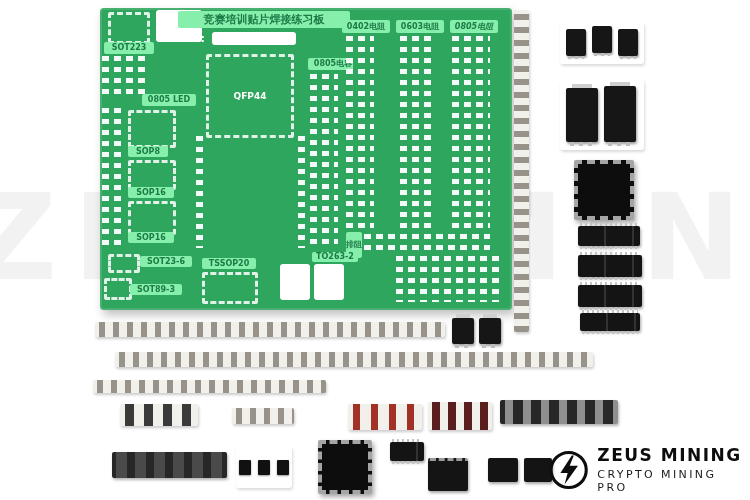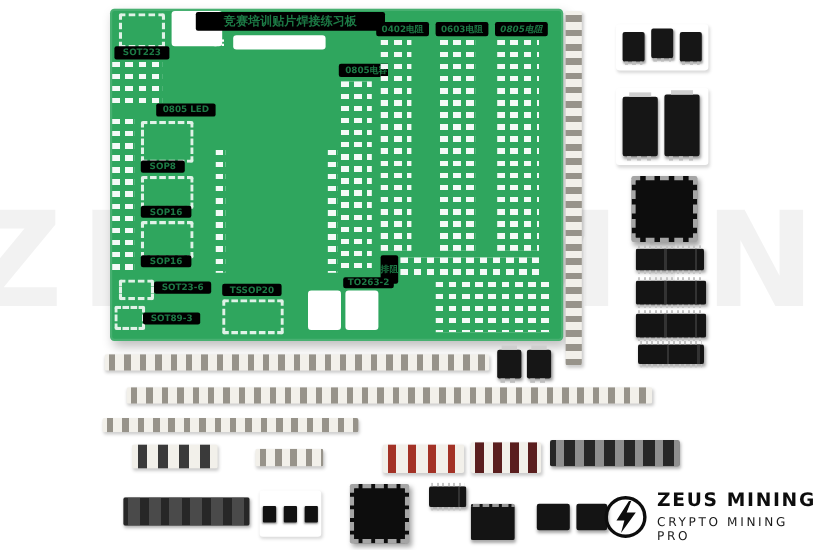--- a/index.html
+++ b/index.html
@@ -7,21 +7,21 @@
           font-family:"DejaVu Sans","Liberation Sans",sans-serif;}
   .abs{position:absolute;}
 
   
   .watermark{position:absolute;left:-30px;top:168px;font-size:120px;font-weight:bold;
              letter-spacing:16px;color:rgba(70,70,70,0.07);white-space:nowrap;z-index:0;}
 
   
   .pcb{background:#2fa65e;border-radius:4px;z-index:2;
        box-shadow:3px 5px 10px rgba(0,0,0,.25), inset 0 0 0 2px rgba(255,255,255,.12);}
-  .silk-box{background:#000000;border-radius:2px;color:#1c7a45;font-weight:bold;
+  .silk-box{background:#86efac;border-radius:2px;color:#1c7a45;font-weight:bold;
             display:flex;align-items:center;justify-content:center;text-align:center;line-height:1;}
   .silk-text{color:#fff;font-weight:bold;}
   .white-box{background:#fff;border-radius:3px;}
   .footprint{border:3px dashed rgba(255,255,255,.85);border-radius:2px;
              display:flex;align-items:center;justify-content:center;}
   .fp-label{color:#fff;font-weight:bold;font-size:9px;}
   .pad-field{background-image:
       repeating-linear-gradient(90deg, rgba(47,166,94,0) 0 7px, #2fa65e 7px 12px),
       repeating-linear-gradient(180deg, rgba(255,255,255,.95) 0 5px, rgba(255,255,255,0) 5px 11px);}
 
@@ -72,20 +72,23 @@
   <div class="abs pcb" style="left:100px;top:8px;width:412px;height:302px;">
 
     <div class="abs footprint" style="left:8px;top:4px;width:36px;height:26px;"></div>
     <div class="abs silk-box" style="left:4px;top:34px;width:50px;height:12px;font-size:8px;">SOT223</div>
     <div class="abs white-box" style="left:56px;top:2px;width:46px;height:32px;"></div>
 
     <div class="abs silk-box" style="left:78px;top:3px;width:172px;height:17px;font-size:11px;">竞赛培训贴片焊接练习板</div>
     <span class="abs silk-text" style="left:82px;top:24px;font-size:11px;">NO:</span>
     <div class="abs white-box" style="left:112px;top:24px;width:84px;height:13px;"></div>
 
+    <div class="abs footprint" style="left:106px;top:46px;width:82px;height:78px;">
+      <span class="fp-label">QFP44</span>
+    </div>
     <div class="abs pad-field" style="left:96px;top:128px;width:9px;height:112px;"></div>
     <div class="abs pad-field" style="left:198px;top:128px;width:9px;height:112px;"></div>
 
     <div class="abs pad-field" style="left:2px;top:48px;width:46px;height:38px;"></div>
     <div class="abs silk-box" style="left:26px;top:86px;width:54px;height:12px;font-size:8px;margin-left:16px;">0805 LED</div>
     <div class="abs footprint" style="left:28px;top:102px;width:42px;height:32px;"></div>
     <div class="abs silk-box" style="left:28px;top:138px;width:40px;height:11px;font-size:8px;">SOP8</div>
     <div class="abs footprint" style="left:28px;top:152px;width:42px;height:24px;"></div>
     <div class="abs silk-box" style="left:28px;top:179px;width:46px;height:11px;font-size:8px;">SOP16</div>
     <div class="abs footprint" style="left:28px;top:193px;width:42px;height:28px;"></div>

